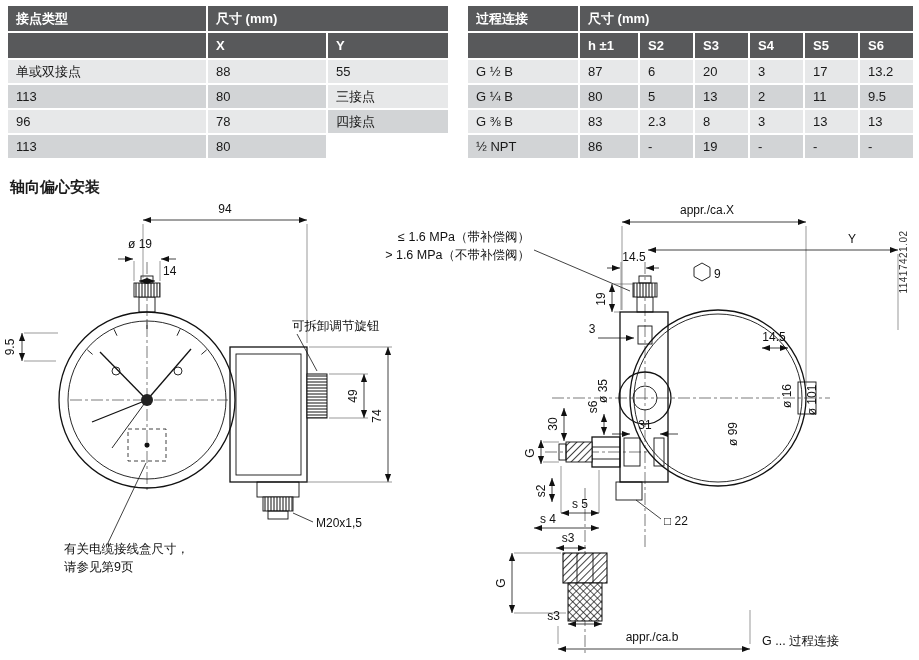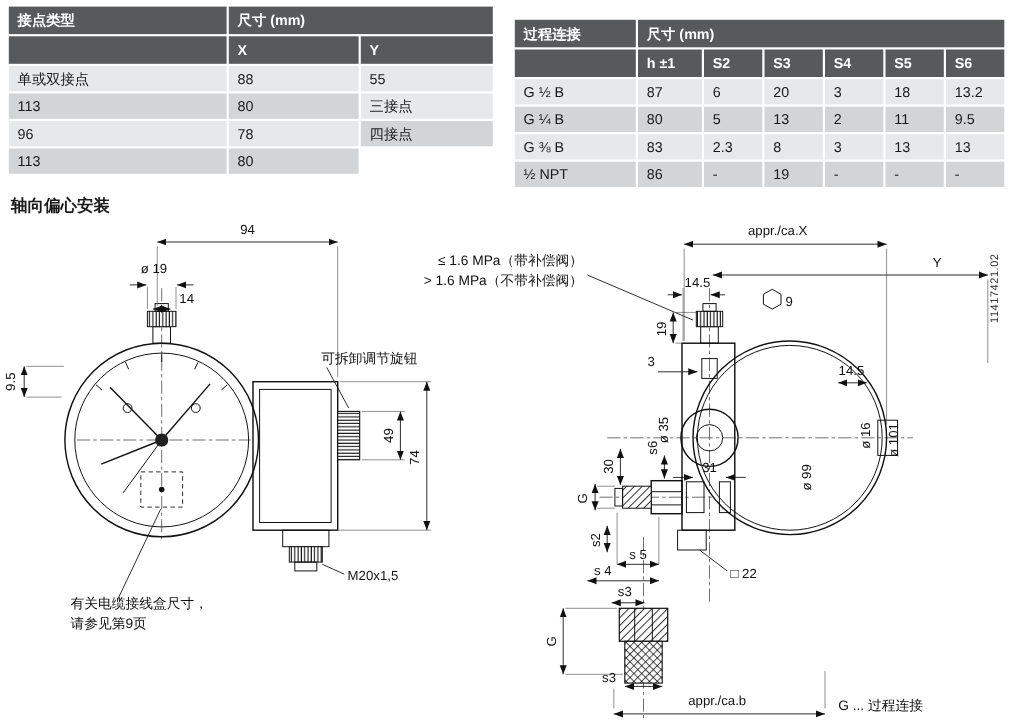--- a/index.html
+++ b/index.html
@@ -9,21 +9,21 @@
     font-family:"Liberation Sans","DejaVu Sans",sans-serif;
     color:#1a1a1a;
     position:relative;
     overflow:hidden;
   }
   .page { position:relative; width:919px; height:660px; background:#fff; }
 
   
   .tbl { position:absolute; display:grid; gap:2px; background:#fff; font-size:13px; }
   .tbl-left  { left:8px;   top:6px; grid-template-columns:198px 118px 120px; }
-  .tbl-right { left:468px; top:6px; grid-template-columns:110px 58px 53px 53px 53px 53px 53px;margin-top:12px; }
+  .tbl-right { left:468px; top:6px; grid-template-columns:110px 58px 53px 53px 53px 53px 53px; }
   .hcell {
     background:#58595b; color:#fff; font-weight:bold;
     height:25px; padding:3px 8px; display:flex; align-items:center;
     white-space:nowrap; overflow:hidden;
   }
   .dcell {
     height:23px; padding:3px 8px; display:flex; align-items:center;
     white-space:nowrap; overflow:hidden;
   }
   .ra { background:#e7e8e9; }
@@ -88,21 +88,21 @@
     <div class="hcell">S3</div>
     <div class="hcell">S4</div>
     <div class="hcell">S5</div>
     <div class="hcell">S6</div>
 
     <div class="dcell ra">G ½ B</div>
     <div class="dcell ra">87</div>
     <div class="dcell ra">6</div>
     <div class="dcell ra">20</div>
     <div class="dcell ra">3</div>
-    <div class="dcell ra">18</div>
+    <div class="dcell ra">17</div>
     <div class="dcell ra">13.2</div>
 
     <div class="dcell rb">G ¼ B</div>
     <div class="dcell rb">80</div>
     <div class="dcell rb">5</div>
     <div class="dcell rb">13</div>
     <div class="dcell rb">2</div>
     <div class="dcell rb">11</div>
     <div class="dcell rb">9.5</div>
 

